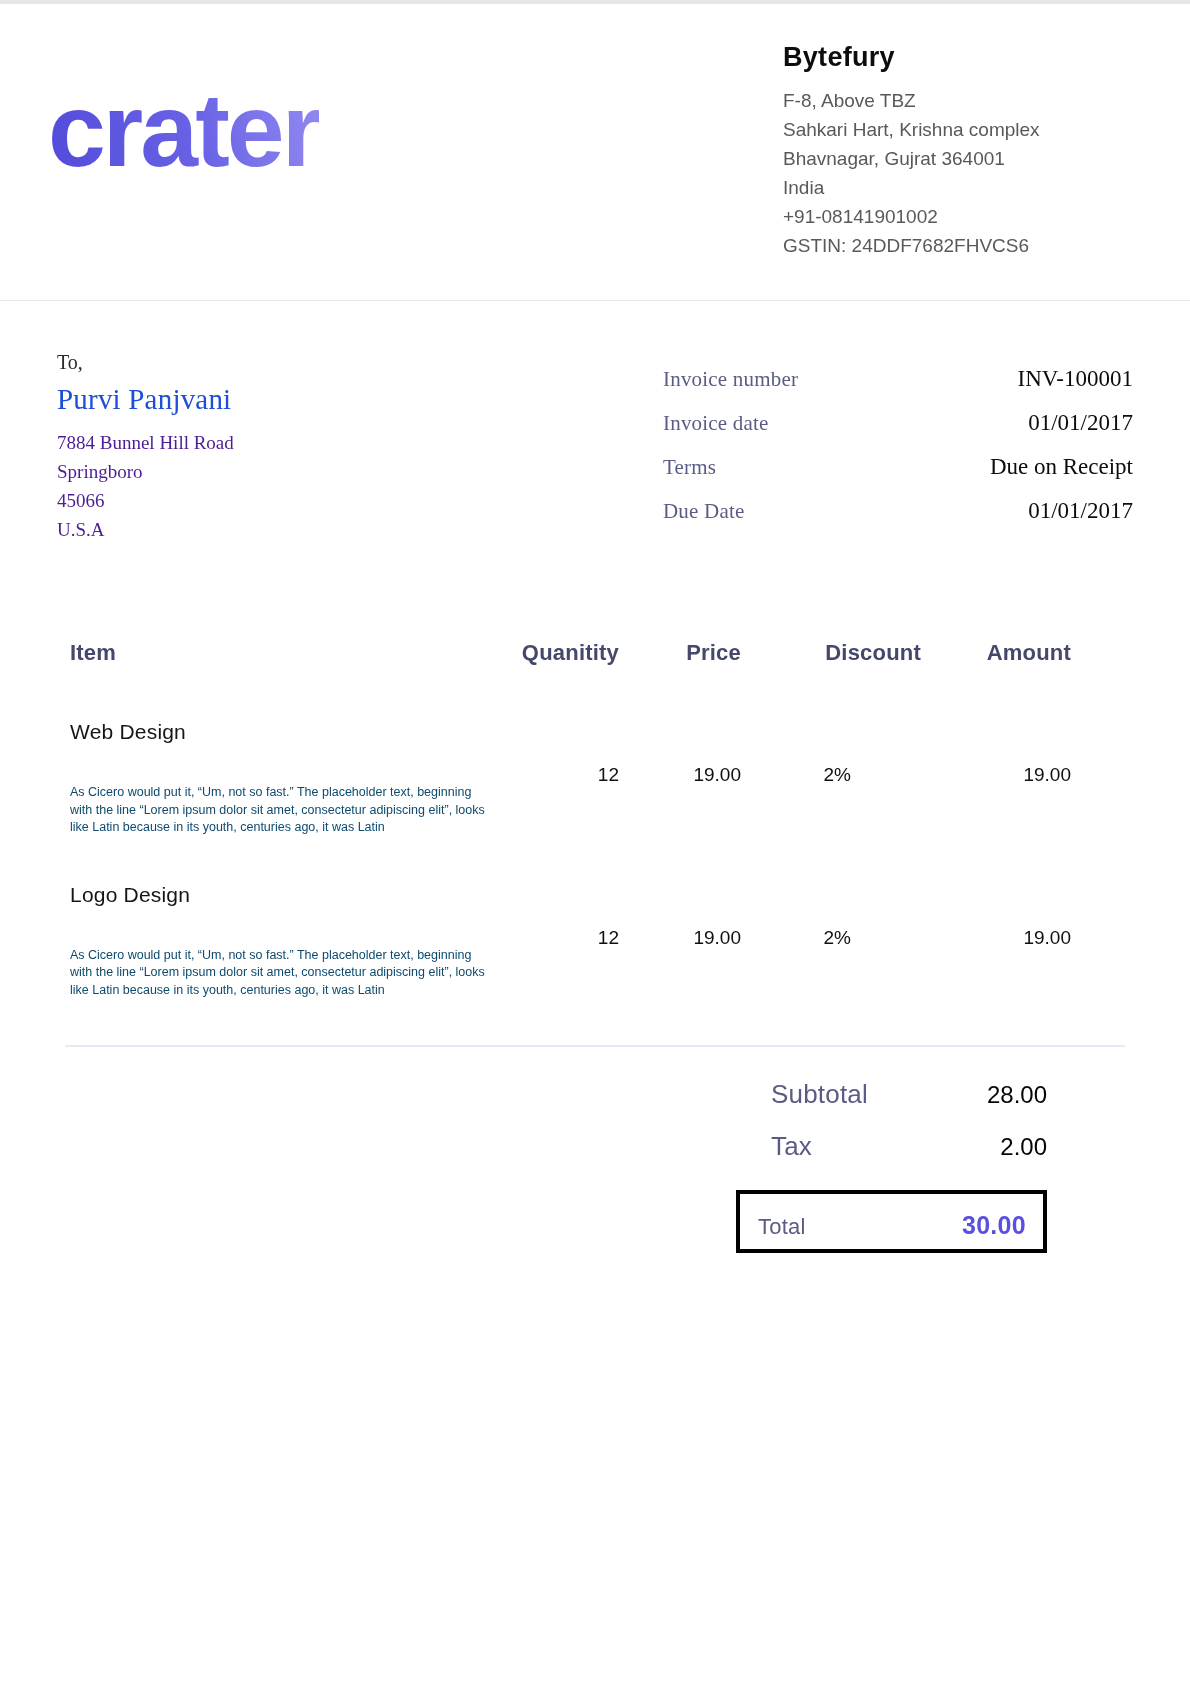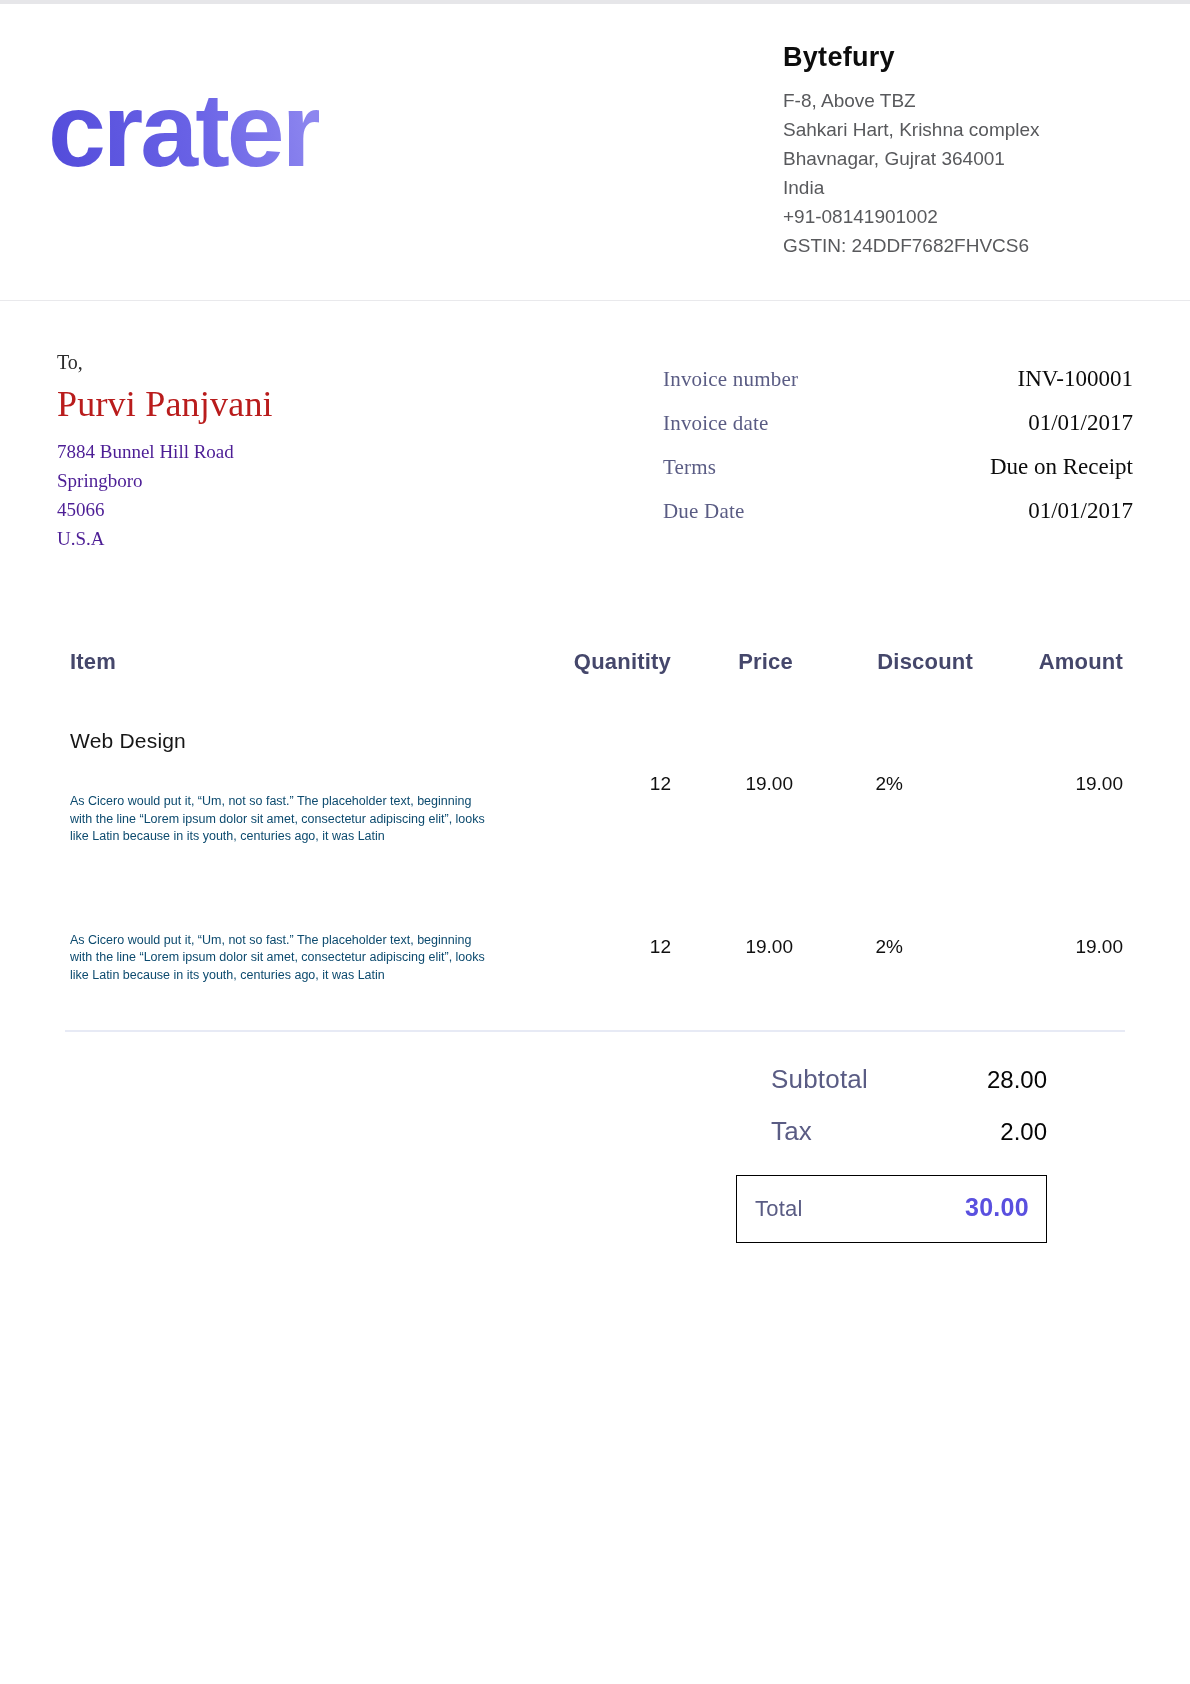--- a/index.html
+++ b/index.html
@@ -45,36 +45,36 @@
   .company-line { font-size: 19px; color: #58595c; line-height: 29px; font-weight: 400; }
 
   
   .meta-section {
     display: flex;
     justify-content: space-between;
     padding: 50px 57px 0 57px;
     font-family: Liberation Serif, serif;
   }
   .to-label { font-size: 20px; color: #2b2b2b; margin-bottom: 9px; }
-  .customer-name { font-size: 36px; color: #b91c1c; font-weight: 400; margin-bottom: 12px; letter-spacing: 0.2px; }
+  .customer-name { font-size: 29px; color: #1d4ed8; font-weight: 400; margin-bottom: 12px; letter-spacing: 0.2px; }
   .customer-line { font-size: 19px; color: #4c1d95; line-height: 29px; }
 
   .invoice-meta { width: 470px; margin-top: 15px; }
   .meta-row {
     display: flex;
     justify-content: space-between;
     align-items: center;
     margin-bottom: 18px;
   }
   .meta-label { font-size: 21px; color: #5a5c84; letter-spacing: 0.2px; }
   .meta-value { font-size: 23px; color: #0c0c0c; }
 
   
   .items { margin-top: 96px; }
-  .trow { display: flex; padding-left: 70px; padding-right: 67px; }
+  .trow { display: flex; padding-left: 70px; padding-right: 119px; }
   .c-item { flex: 1 1 auto; min-width: 0; }
   .c-qty  { width: 130px; flex: none; text-align: right; }
   .c-price{ width: 122px; flex: none; text-align: right; }
   .c-disc { width: 180px; flex: none; text-align: right; }
   .c-amt  { width: 150px; flex: none; text-align: right; }
 
   .thead .hcell { font-size: 22px; font-weight: 700; color: #45476b; letter-spacing: 0.2px; }
   .thead { margin-bottom: 54px; }
 
   .item-row { margin-bottom: 46px; }
@@ -107,23 +107,23 @@
     justify-content: space-between;
     align-items: baseline;
   }
   .total-label { font-size: 26px; color: #5a5c84; letter-spacing: 0.2px; }
   .total-value { font-size: 24px; color: #050505; }
 
   .grand-total-box {
     margin-left: auto;
     margin-top: 28px;
     width: 311px;
-    border: 1px solid #000000;
+    border: 4px solid #000000;
     background: #ffffff;
-    padding: 17px 17px 20px 18px;
+    padding: 17px 17px 9px 18px;
     display: flex;
     justify-content: space-between;
     align-items: baseline;
   }
   .grand-total-label { font-size: 22px; color: #5a5c84; letter-spacing: 0.2px; }
   .grand-total-value { font-size: 25px; color: #5a50df; font-weight: 700; letter-spacing: 0.3px; }
 </style>
 </head>
 <body>
 
@@ -187,20 +187,21 @@
       <div class="item-desc">As Cicero would put it, “Um, not so fast.” The placeholder text, beginning with the line “Lorem ipsum dolor sit amet, consectetur adipiscing elit”, looks like Latin because in its youth, centuries ago, it was Latin</div>
     </div>
     <div class="c-qty vcell">12</div>
     <div class="c-price vcell">19.00</div>
     <div class="c-disc vcell">2%</div>
     <div class="c-amt vcell">19.00</div>
   </div>
 
   <div class="trow item-row">
     <div class="c-item">
+      <div class="item-name">Logo Design</div>
       <div class="item-desc">As Cicero would put it, “Um, not so fast.” The placeholder text, beginning with the line “Lorem ipsum dolor sit amet, consectetur adipiscing elit”, looks like Latin because in its youth, centuries ago, it was Latin</div>
     </div>
     <div class="c-qty vcell">12</div>
     <div class="c-price vcell">19.00</div>
     <div class="c-disc vcell">2%</div>
     <div class="c-amt vcell">19.00</div>
   </div>
 </section>
 
 <div class="divider"></div>

